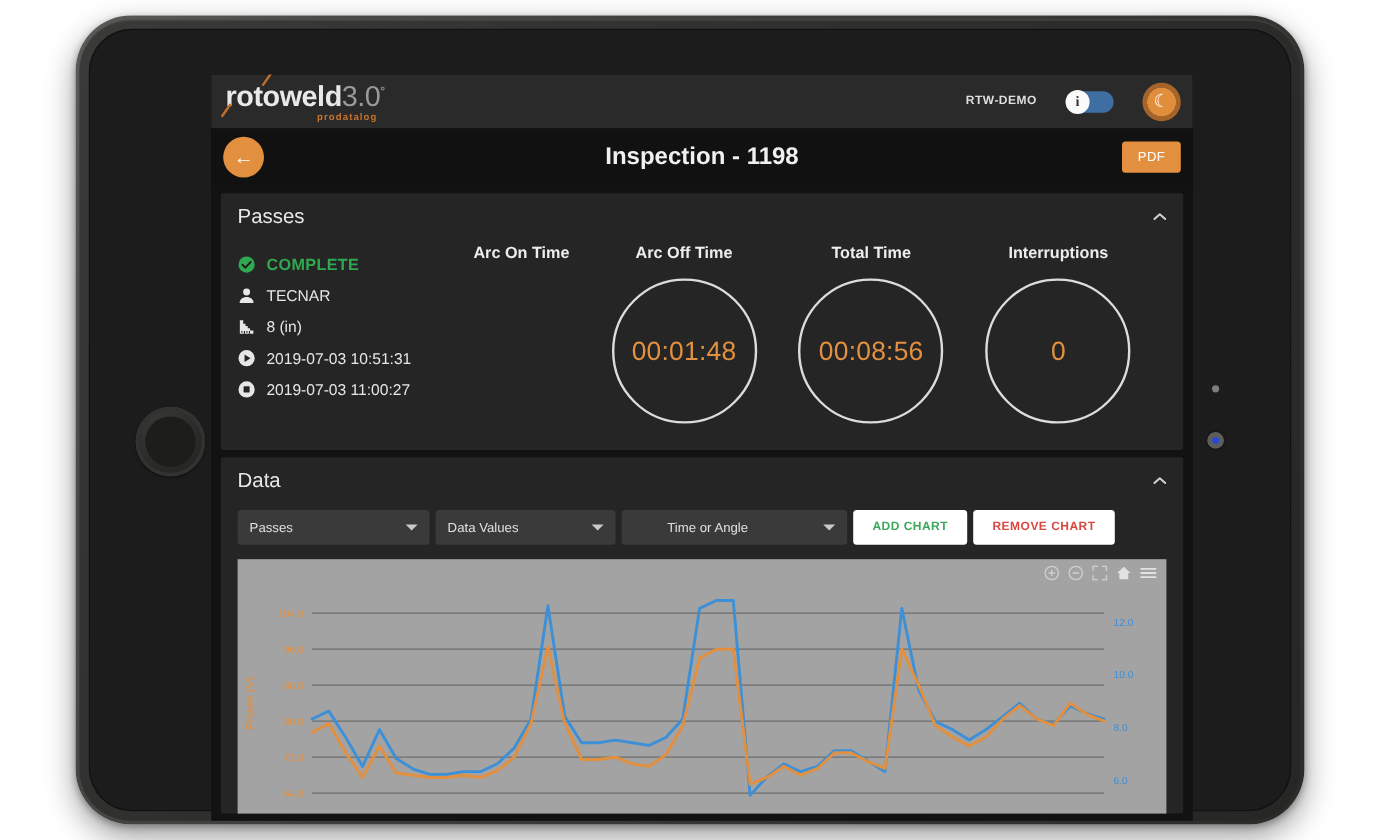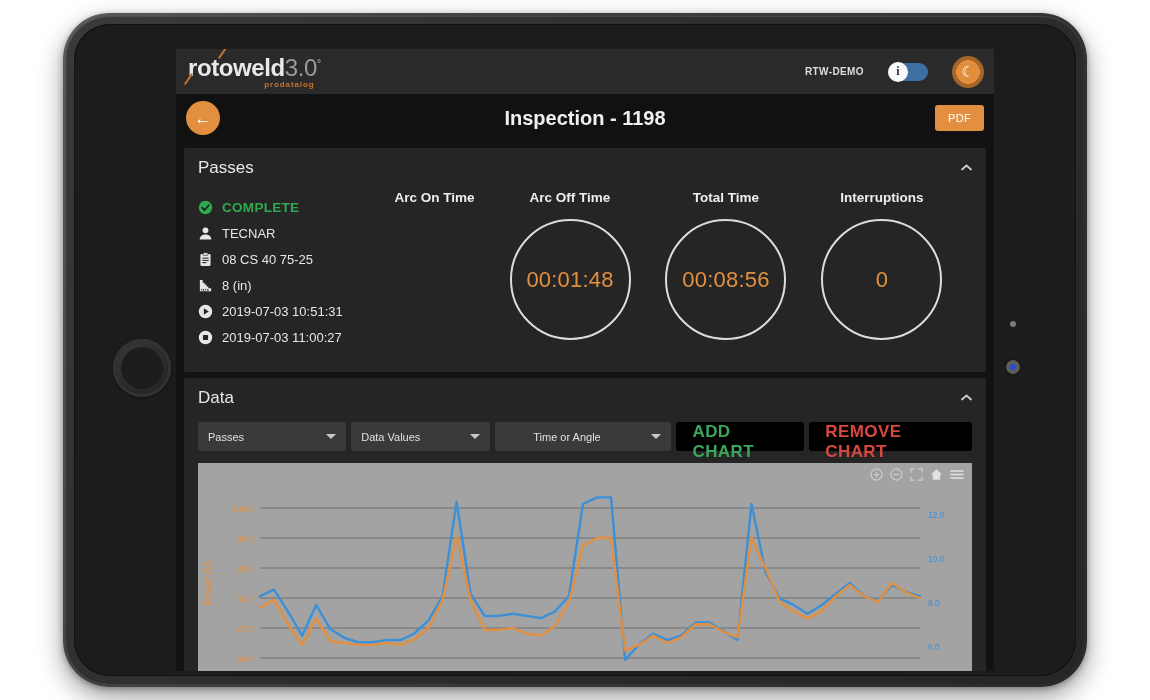--- a/index.html
+++ b/index.html
@@ -18,21 +18,21 @@
     content:"";position:absolute;inset:3px;border-radius:43px;
     background:linear-gradient(130deg,#3a3a38,#2e2e2c 45%,#262625);
     box-shadow:inset 0 1px 1px rgba(255,255,255,.12);
   }
   .bezel{
     position:absolute;left:11px;top:11px;right:11px;bottom:11px;border-radius:36px;
     background:#1c1c1c;
     box-shadow:inset 0 0 0 1px #111;
   }
   .screen{
-    position:absolute;left:102px;top:25px;width:818px;height:622px;
+    position:absolute;left:102px;top:38px;width:818px;height:622px;
     background:#121212;overflow:hidden;
   }
   .homebtn{
     position:absolute;left:39px;top:315px;width:58px;height:58px;border-radius:50%;
     background:radial-gradient(circle at 38% 32%,#3b3b39,#262624 70%);
     box-shadow:inset 0 0 0 3px #323230, inset 0 2px 3px rgba(255,255,255,.10), 0 1px 2px rgba(0,0,0,.5);
   }
   .homebtn:after{content:"";position:absolute;inset:8px;border-radius:50%;background:#1d1d1c;}
   .sensor-a{position:absolute;right:60px;top:297px;width:6px;height:6px;border-radius:50%;background:#7d7d79;}
   .sensor-b{position:absolute;right:56px;top:336px;width:14px;height:14px;border-radius:50%;
@@ -91,22 +91,22 @@
         display:flex;align-items:center;justify-content:center;margin:0 auto;}
   .ring span{font-size:22px;color:#e2903f;font-weight:400;letter-spacing:.2px;}
 
   
   .controls{display:flex;align-items:center;gap:5px;padding:4px 14px 12px 14px;}
   .select{height:29px;background:#3a3a3a;border-radius:3px;display:flex;align-items:center;
     justify-content:space-between;padding:0 10px;font-size:11px;color:#e0e0e0;}
   .select.w1{width:140px;} .select.w2{width:130px;} .select.w3{width:140px;padding-left:38px;}
   .caret{width:0;height:0;border-left:5px solid transparent;border-right:5px solid transparent;
     border-top:5px solid #c9c9c9;}
-  .btn-flat{height:29px;padding:0 16px;border-radius:3px;background:#000000;
-    display:flex;font-size:17px;font-weight:700;letter-spacing:.4px;}
+  .btn-flat{height:29px;padding:0 16px;border-radius:3px;background:#ffffff;
+    display:flex;align-items:center;font-size:10px;font-weight:700;letter-spacing:.4px;}
   .btn-flat.add{color:#3aa75a;} .btn-flat.rem{color:#d9483f;}
 
   .chart-wrap{background:#a3a3a3;margin:0 14px;height:212px;position:relative;overflow:hidden;}
   .chart-tools{position:absolute;right:8px;top:5px;display:flex;align-items:center;gap:7px;color:#cfcfcf;}
   .chart-tools svg{display:block;}
   .chart-svg{position:absolute;left:0;top:22px;}
 </style>
 </head>
 <body>
 
@@ -176,32 +176,20 @@
               <div class="sum-row">
                 <span class="sum-ico">
                   <svg width="15" height="15" viewBox="0 0 16 16">
                       <circle cx="8" cy="4.6" r="3.1" fill="#e6e6e6"></circle>
                       <path d="M1.8 14.5c0-3.5 2.8-5.4 6.2-5.4s6.2 1.9 6.2 5.4z" fill="#e6e6e6"></path>
                     </svg>
                 </span>
                 <span class="sum-txt">TECNAR</span>
               </div>
 
-              <div class="sum-row">
-                <span class="sum-ico">
-                  <svg width="15" height="15" viewBox="0 0 16 16">
-                      <rect x="2.6" y="2.2" width="10.8" height="12.6" rx="1.1" fill="#e6e6e6"></rect>
-                      <rect x="5.3" y="0.8" width="5.4" height="2.8" rx="1" fill="#e6e6e6" stroke="#252525" stroke-width=".7"></rect>
-                      <rect x="4.6" y="6" width="6.8" height="1.1" fill="#252525"></rect>
-                      <rect x="4.6" y="8.4" width="6.8" height="1.1" fill="#252525"></rect>
-                      <rect x="4.6" y="10.8" width="4.4" height="1.1" fill="#252525"></rect>
-                    </svg>
-                </span>
-                <span class="sum-txt">08 CS 40 75-25</span>
-              </div>
 
               <div class="sum-row">
                 <span class="sum-ico">
                   <svg width="15" height="15" viewBox="0 0 16 16">
                       <path d="M2 2 v12 h12 v-3 h-3 v-2 h-2 v-2 h-2 v-2 h-2 V2z" fill="#e6e6e6"></path>
                       <rect x="3.4" y="11.6" width="1" height="1.6" fill="#252525"></rect>
                       <rect x="5.6" y="11.6" width="1" height="2.4" fill="#252525"></rect>
                       <rect x="7.8" y="11.6" width="1" height="1.6" fill="#252525"></rect>
                       <rect x="10" y="11.6" width="1" height="2.4" fill="#252525"></rect>
                     </svg>

